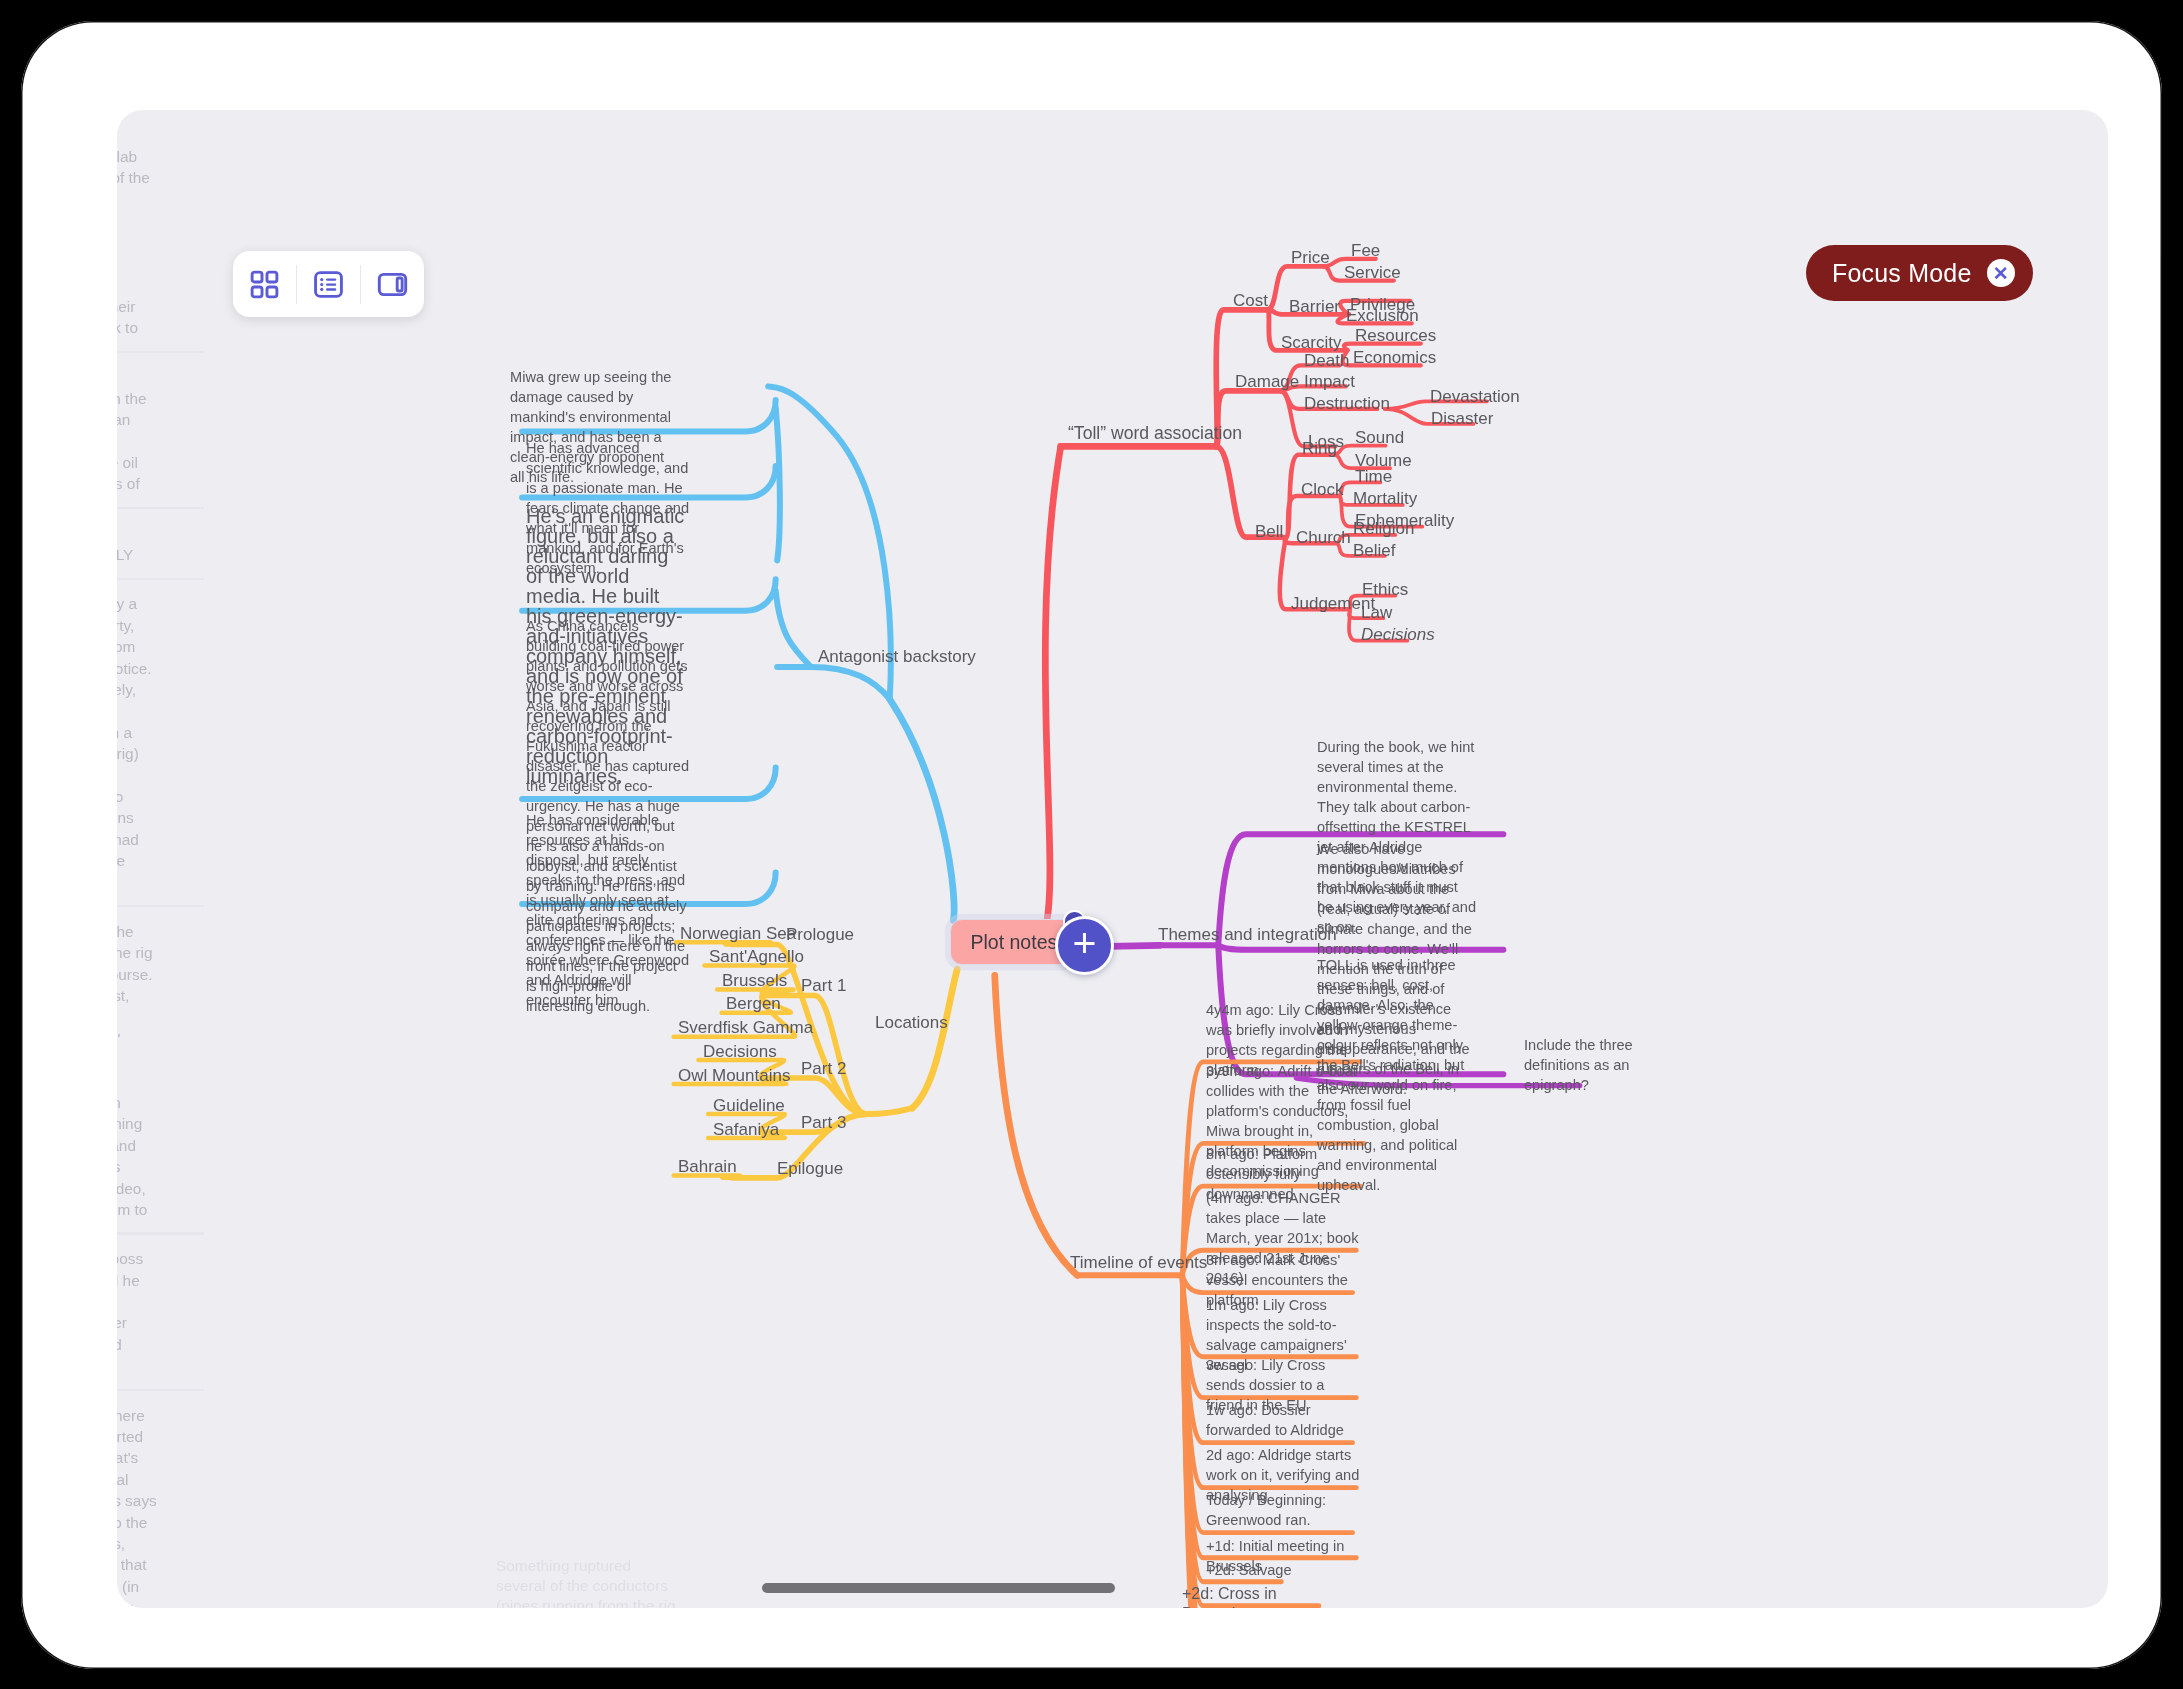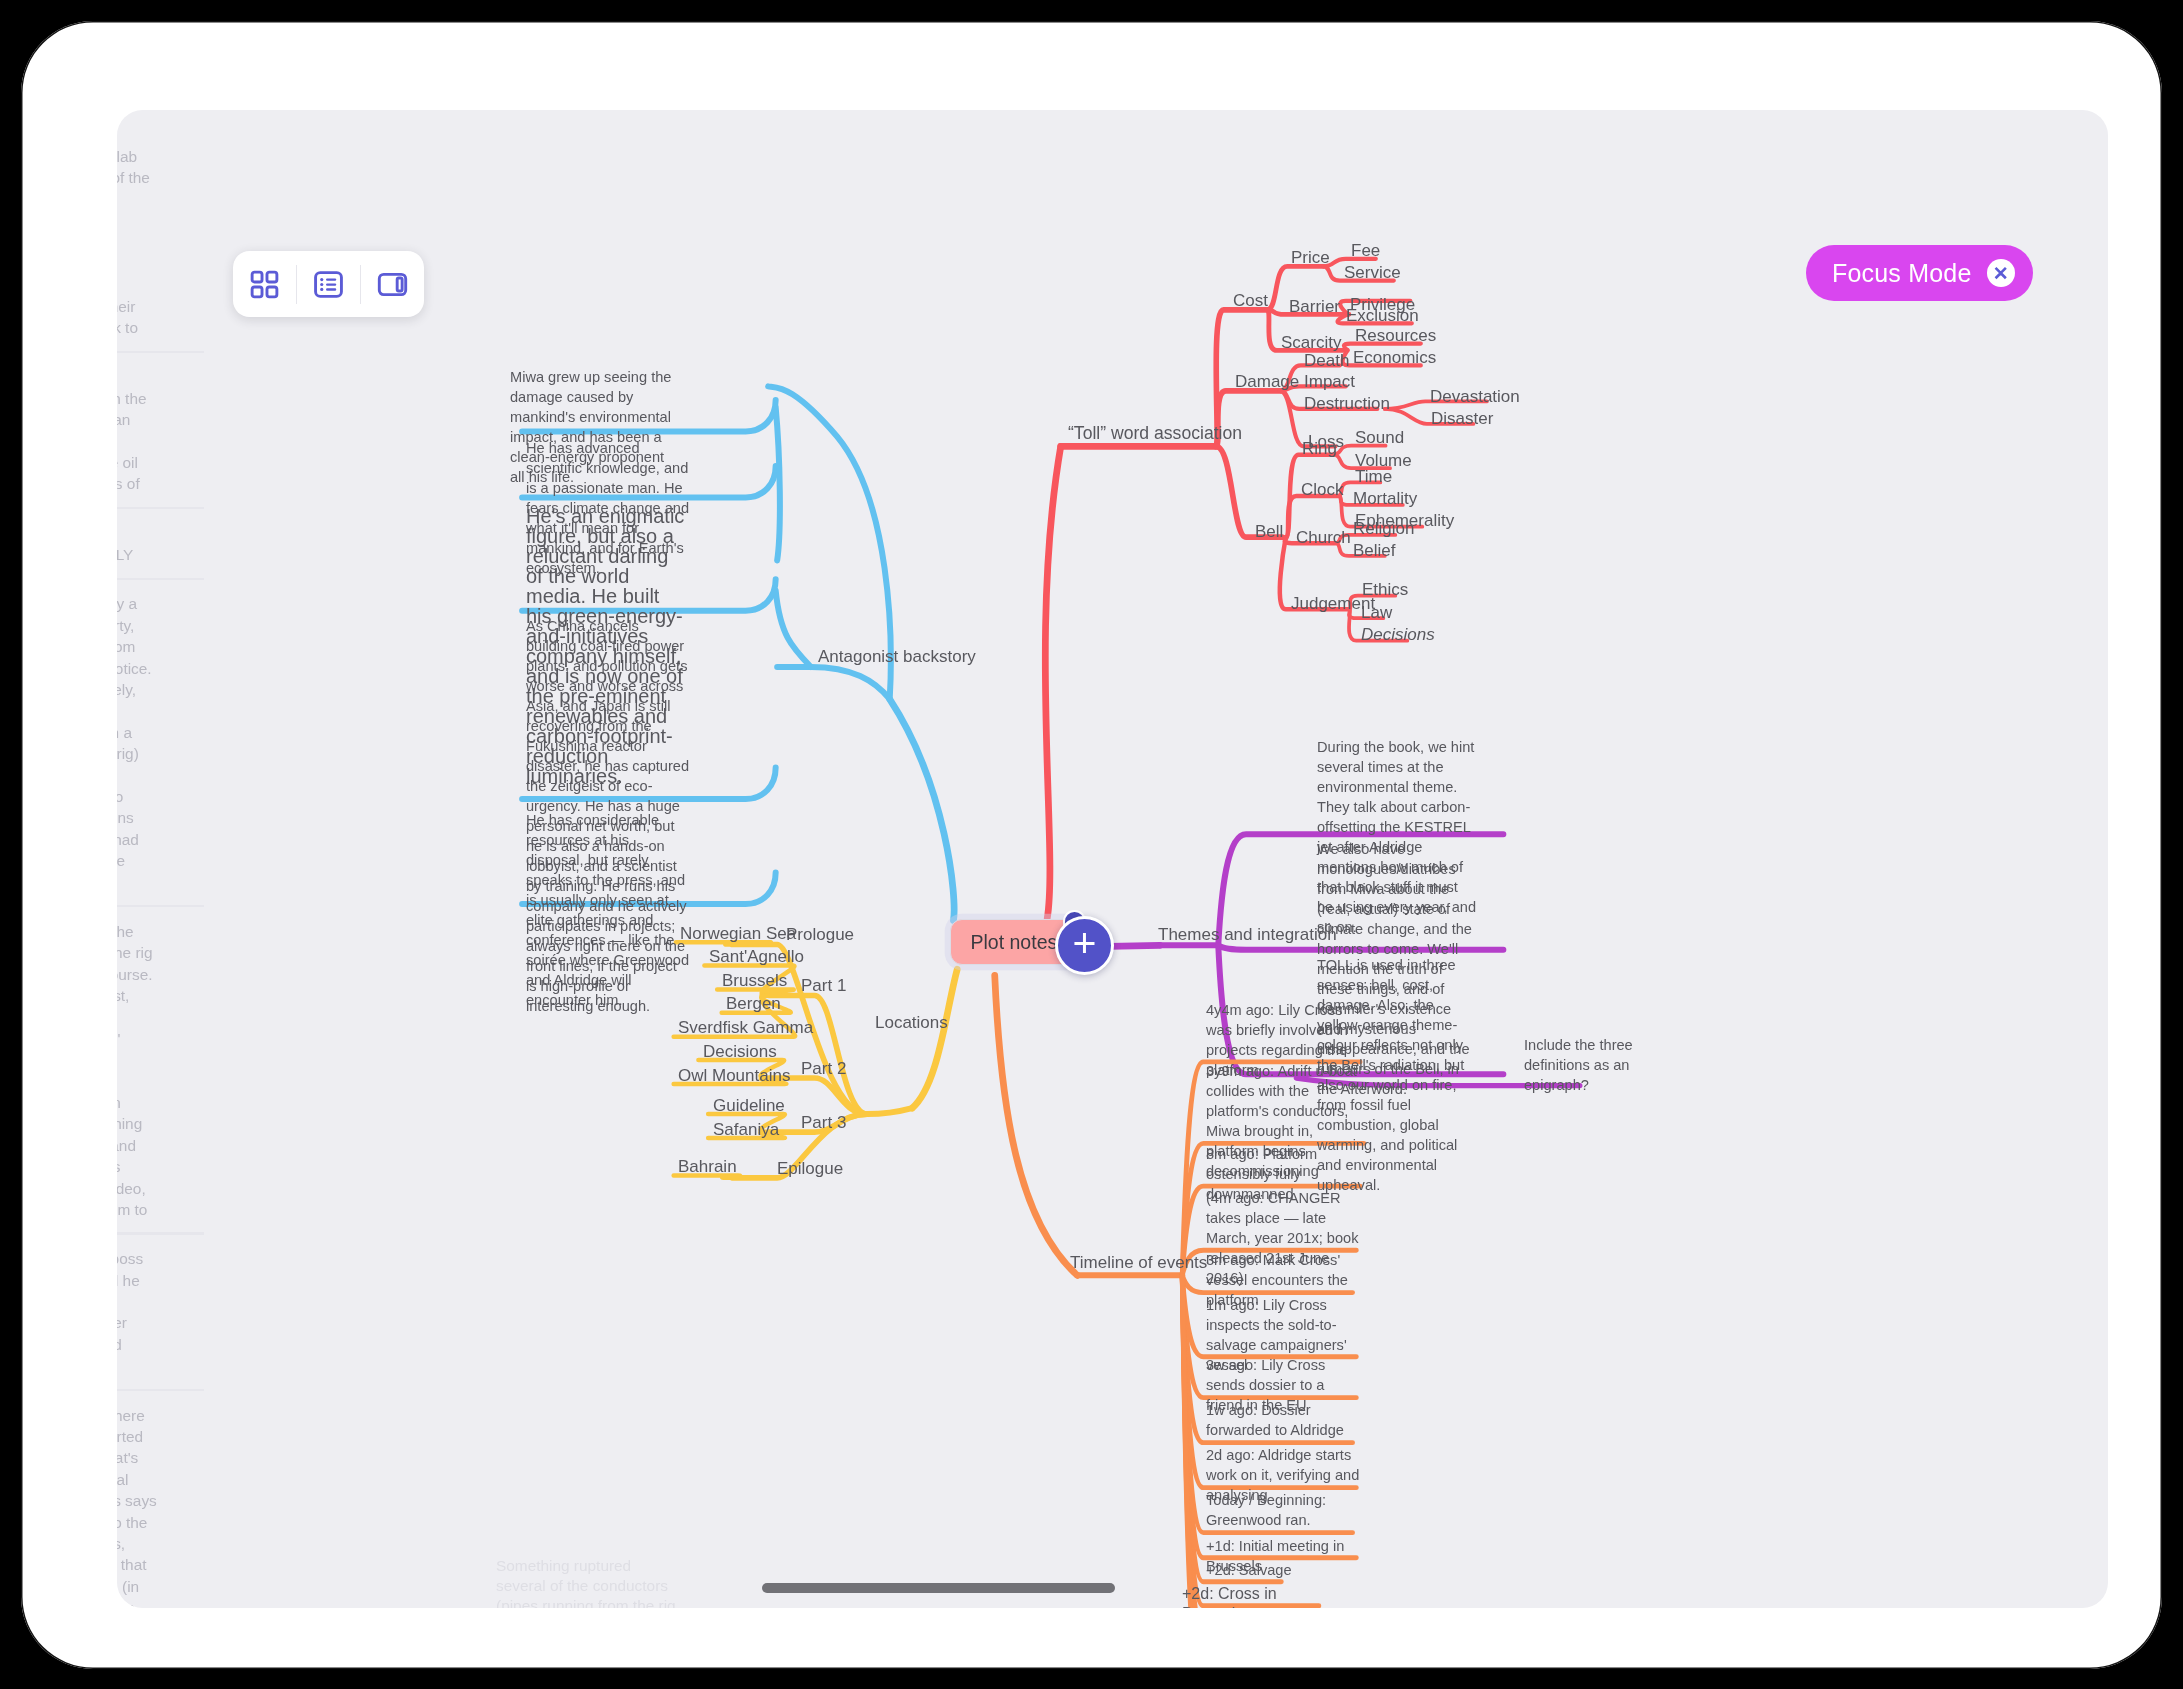--- a/index.html
+++ b/index.html
@@ -84,21 +84,21 @@
   .tb-btn {
     flex: 1; height: 100%; display: flex; align-items: center; justify-content: center;
     cursor: pointer;
   }
   .tb-div { width: 1.5px; height: 39px; background: #e6e6ec; }
 
   
   #focus-pill {
     position: absolute; right: 75px; top: 135px;
     height: 56px; padding: 0 18px 0 25.5px;
-    background: #d946ef; border-radius: 28px;
+    background: #7f1d1d; border-radius: 28px;
     display: flex; align-items: center; gap: 15px;
     z-index: 30; cursor: pointer;
   }
   #focus-pill .label { color: #fff; font-size: 25px; letter-spacing: 0.2px; }
   #focus-close {
     width: 28.5px; height: 28.5px; border-radius: 50%; background: #fff;
     display: flex; align-items: center; justify-content: center;
     color: #5b5bd6; font-size: 19px; font-weight: bold; line-height: 1;
     cursor: pointer;
   }

